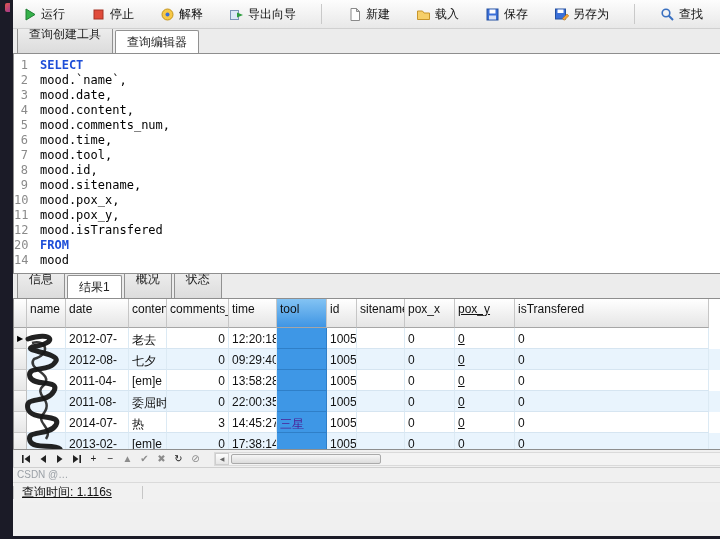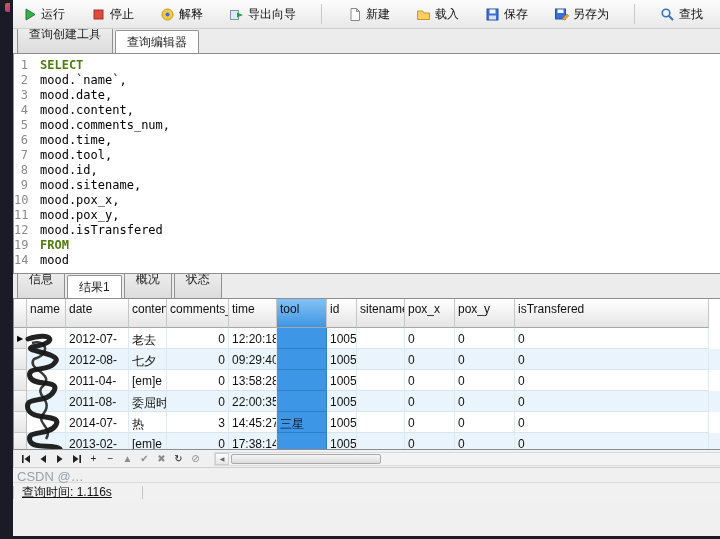--- a/index.html
+++ b/index.html
@@ -22,54 +22,54 @@
 
   .tabbar { height:24px; flex:none; display:flex; align-items:flex-end; padding-left:4px; background:#ececec; }
   .tab { height:39px; display:flex; align-items:center; padding:0 11px; border:1px solid #919191; border-bottom:none; border-radius:2px 2px 0 0; background:linear-gradient(#f6f6f6,#dcdcdc); margin-right:2px; color:#222; }
   .tab.active { background:#fff; height:23px; }
 
   .editor { height:221px; flex:none; border:1px solid #8e8e8e; background:#fff; position:relative; overflow:hidden; }
   .elines { padding-top:4px; }
   .eline { display:flex; height:15px; font:12px/15px "DejaVu Sans Mono",monospace; }
   .lnum { width:26px; flex:none; text-align:right; color:#8a8a8a; padding-right:12px; }
   .lcode { white-space:pre; color:#000; }
-  .kw .lcode { color:#4d7c0f; font-weight:bold; }
+  .kw .lcode { color:#1d4ed8; font-weight:bold; }
   .vscroll { position:absolute; right:0; top:0; bottom:0; width:17px; background:#f2f2f2; border-left:1px solid #e3e3e3; }
   .scroll-btn { position:absolute; left:0; width:17px; height:16px; display:flex; align-items:center; justify-content:center; font-size:7px; color:#606060; background:linear-gradient(#fefefe,#e4e4e4); border:1px solid #c9c9c9; }
   .scroll-btn.up { top:0; }
   .scroll-btn.down { bottom:0; }
   .vthumb { position:absolute; left:1px; width:15px; background:linear-gradient(90deg,#f4f4f4,#dadada); border:1px solid #a8a8a8; border-radius:2px; }
 
   .grid-wrap { height:152px; flex:none; border:1px solid #8e8e8e; background:#fff; position:relative; overflow:hidden; }
   .grid-header { display:flex; height:29px; }
   .hcell { flex:none; padding:3px 3px 0; background:linear-gradient(#ffffff,#e5e5e5); border-right:1px solid #c6c6c6; border-bottom:1px solid #a6a6a6; overflow:hidden; white-space:nowrap; color:#111; }
   .hcell.tool-col { background:linear-gradient(#83c3f3,#3f95e4); }
   .grow { display:flex; height:21px; background:#fff; }
   .grow.alt { background:#e9f4fd; }
   .gcell { flex:none; padding:4px 3px 0; border-right:1px solid #dceaf4; border-bottom:1px solid #d6e5f1; overflow:hidden; white-space:nowrap; }
-  .gcell.tool-col { background:#3e97e6; color:#0f172a; border-right-color:#2f7fc8; border-bottom-color:#2f7fc8; }
+  .gcell.tool-col { background:#3e97e6; color:#4c1d95; border-right-color:#2f7fc8; border-bottom-color:#2f7fc8; }
   .gcell.num { text-align:right; }
   .ind { width:13px; }
   .gcell.ind { background:linear-gradient(#f7f7f7,#e7e7e7); border-right:1px solid #bfbfbf; border-bottom:1px solid #c9c9c9; padding:0; display:flex; align-items:center; justify-content:center; font-size:8px; color:#000; }
   .c-name{width:39px;} .c-date{width:63px;} .c-content{width:38px;} .c-comments{width:62px;}
   .c-time{width:48px;} .c-tool{width:50px;} .c-id{width:30px;} .c-sitename{width:48px;}
-  .c-poxx{width:50px;} .c-poxy{width:60px;} .c-istr{width:194px;}
+  .c-poxx{width:50px;} .c-poxy{width:60px;text-decoration:underline;} .c-istr{width:194px;}
   .grid-rows { position:relative; }
   .scribble { position:absolute; left:6px; top:1px; z-index:5; pointer-events:none; }
 
   .nav-row { height:18px; flex:none; display:flex; align-items:center; background:#f0f0f0; border:1px solid #cfcfcf; border-top:none; padding:0 3px; }
   .nav-btn { width:17px; height:15px; display:flex; align-items:center; justify-content:center; font-size:10px; color:#222; }
   .nav-btn.dim { color:#8c8c8c; }
   .hscroll { flex:1; height:14px; margin:0 2px 0 10px; background:#f3f3f3; border:1px solid #dadada; position:relative; display:flex; align-items:center; }
   .h-arrow { width:14px; height:12px; flex:none; display:flex; align-items:center; justify-content:center; font-size:6px; color:#666; background:linear-gradient(#fdfdfd,#e6e6e6); border:1px solid #cecece; }
   .h-arrow.right { margin-left:auto; }
   .hthumb { width:150px; height:10px; margin-left:2px; background:linear-gradient(#f6f6f6,#dcdcdc); border:1px solid #aaa; border-radius:2px; }
 
   .gap { height:14px; flex:none; position:relative; }
-  .watermark { position:absolute; left:4px; top:1px; color:#9aa0a6; font-size:13px; }
+  .watermark { position:absolute; left:4px; top:1px; color:#9aa0a6; font-size:10px; }
 
   .statusbar { height:20px; flex:none; display:flex; align-items:center; background:#f1f1f1; border-top:1px solid #dadada; }
   .sb-left { flex:1; padding:0 5px; white-space:nowrap; overflow:hidden; }
   .sb-sep { width:1px; height:13px; background:#c6c6c6; flex:none; }
   .sb-time { width:128px; flex:none; padding:0 8px; white-space:nowrap;text-decoration:underline; }
   .sb-records { width:182px; flex:none; padding:0 8px; white-space:nowrap; overflow:hidden; }
 </style>
 </head>
 <body>
 
@@ -220,21 +220,21 @@
           </div>
         <div class="eline">
             <span class="lnum">11</span>
             <span class="lcode">mood.pox_y,</span>
           </div>
         <div class="eline">
             <span class="lnum">12</span>
             <span class="lcode">mood.isTransfered</span>
           </div>
         <div class="eline kw">
-            <span class="lnum">19</span>
+            <span class="lnum">20</span>
             <span class="lcode">FROM</span>
           </div>
         <div class="eline">
             <span class="lnum">14</span>
             <span class="lcode">mood</span>
           </div>
       </div>
       <div class="vscroll">
         <div class="scroll-btn up">▲</div>
         <div class="vthumb" style="top:17px;height:72px;"></div>

